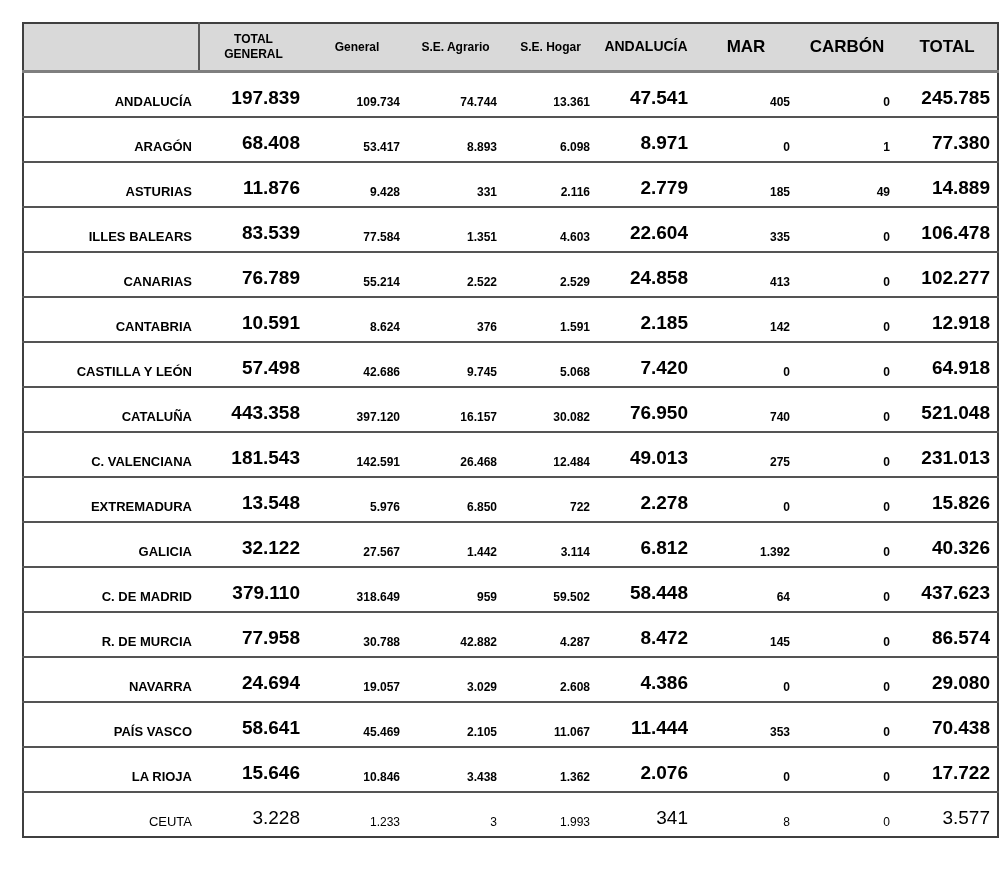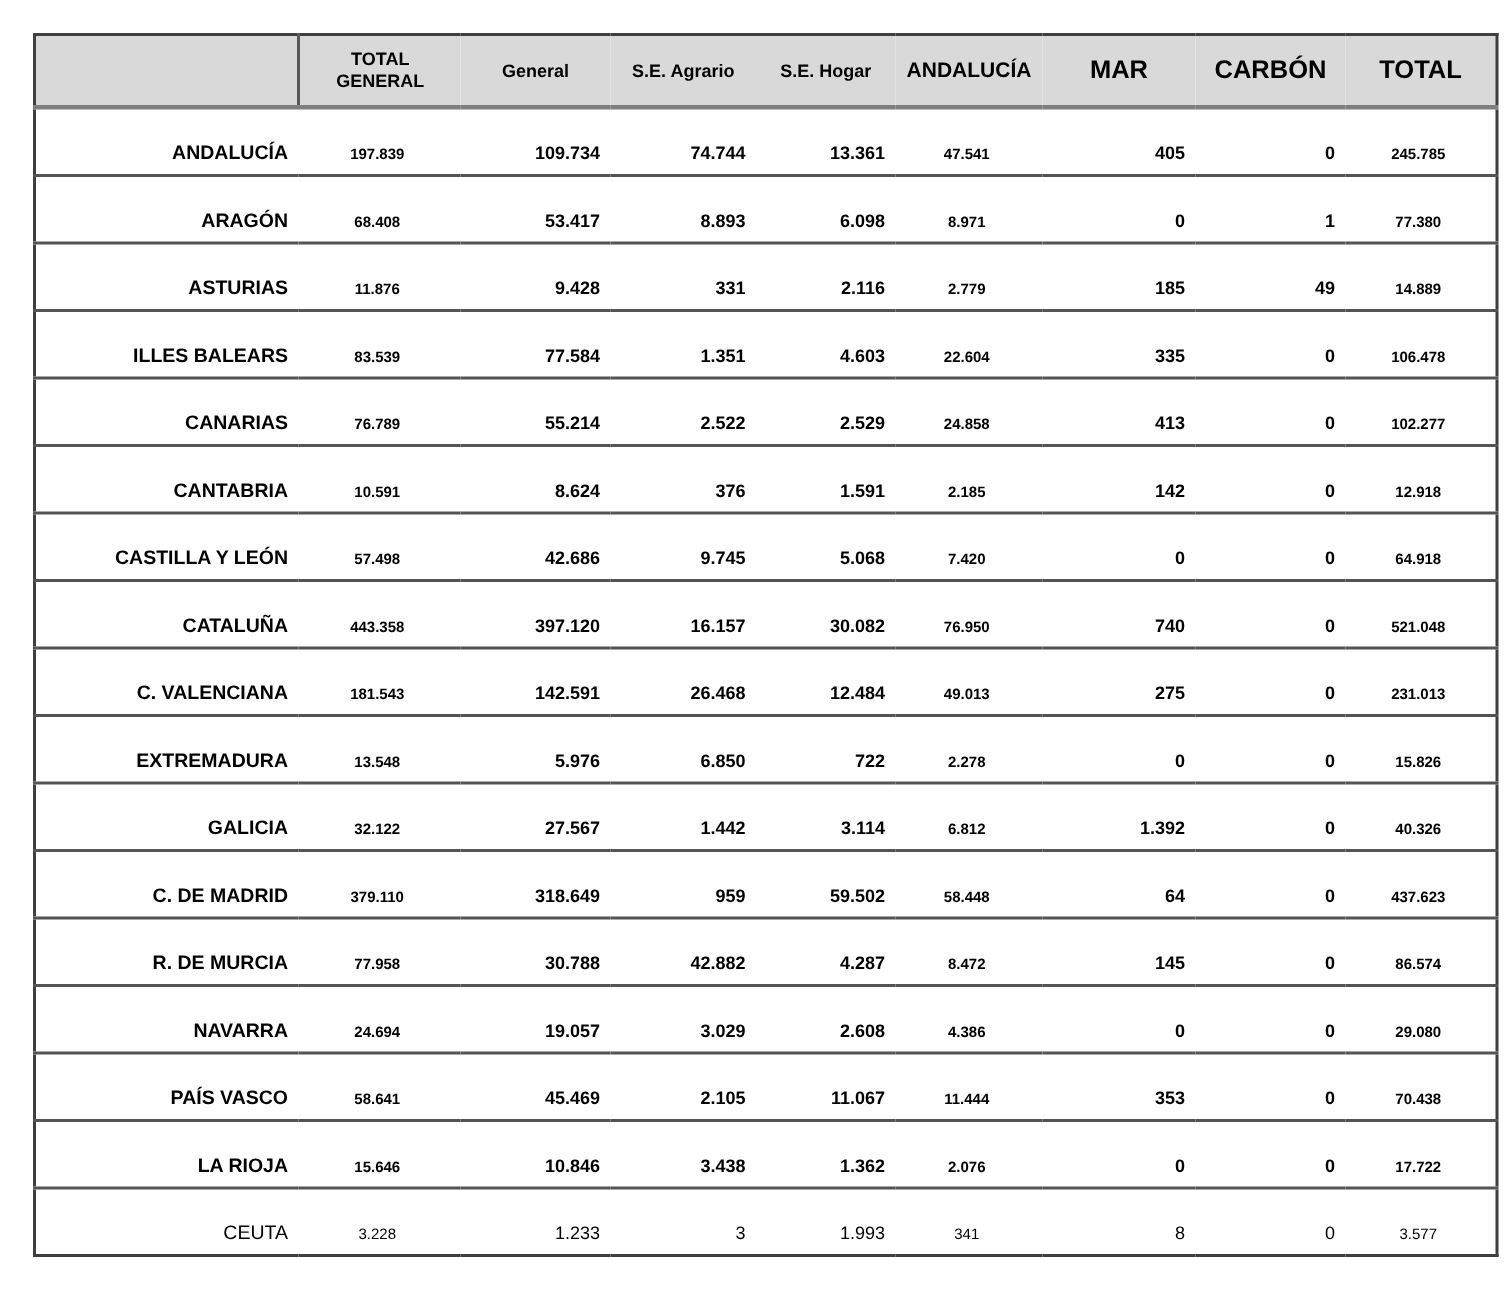--- a/index.html
+++ b/index.html
@@ -64,21 +64,21 @@
     overflow: visible;
   }
   tbody tr:first-child td { border-top: none; }
   tbody td.col-region {
     text-align: right;
     font-weight: bold;
     font-size: 13px;
     padding-left: 3px;
   }
   tbody td.num { text-align: right; font-weight: bold; }
-  tbody td.size-lg { font-size: 10px; text-align: center; }
+  tbody td.size-lg { font-size: 19px; }
   tbody td.size-sm { font-size: 12px; }
   tbody tr.regular td { font-weight: normal; }
 
   td.hl-host { position: relative; }
   .sel-highlight {
     position: absolute;
     top: 0;
     right: 0;
     width: 13px;
     height: 29px;

